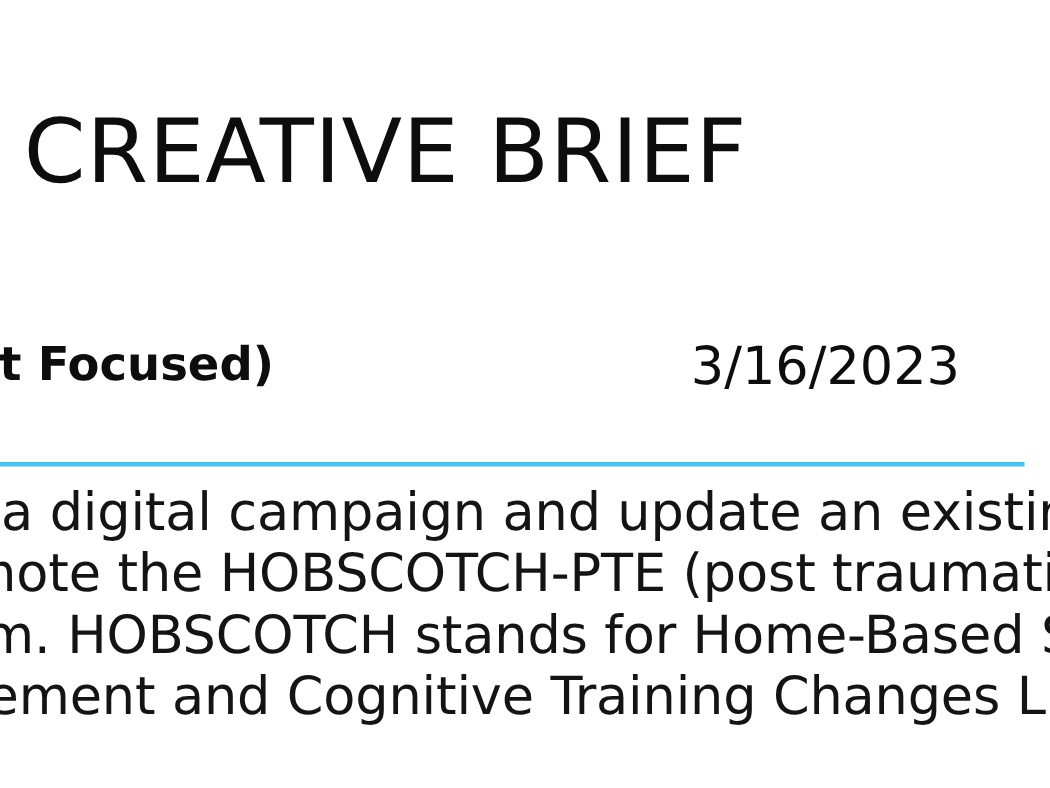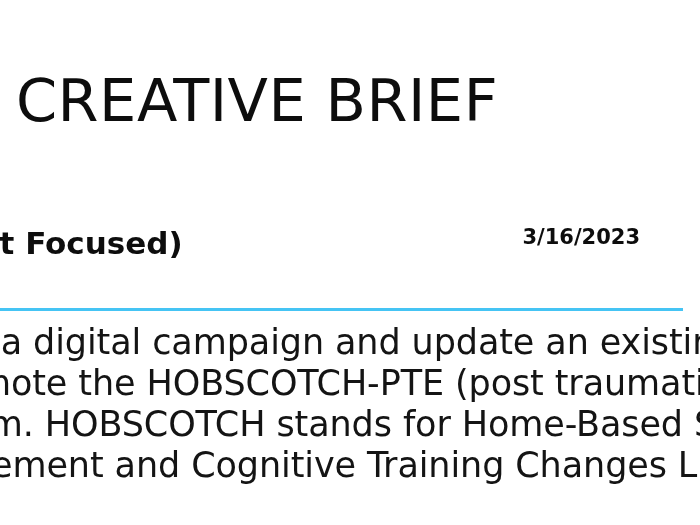--- a/index.html
+++ b/index.html
@@ -64,22 +64,22 @@
     font-weight: 700;
     color: #0d0d0d;
     white-space: nowrap;
     line-height: 1.25;
   }
 
   .meta-date {
     position: absolute;
     right: 0;
     top: 0;
-    font-size: 21px;
-    font-weight: 700;
+    font-size: 35px;
+    font-weight: 400;
     color: #0d0d0d;
     white-space: nowrap;
     line-height: 1.25;
   }
 
   .section-rule {
     position: absolute;
     left: 0;
     top: 308px;
     width: 809px;

